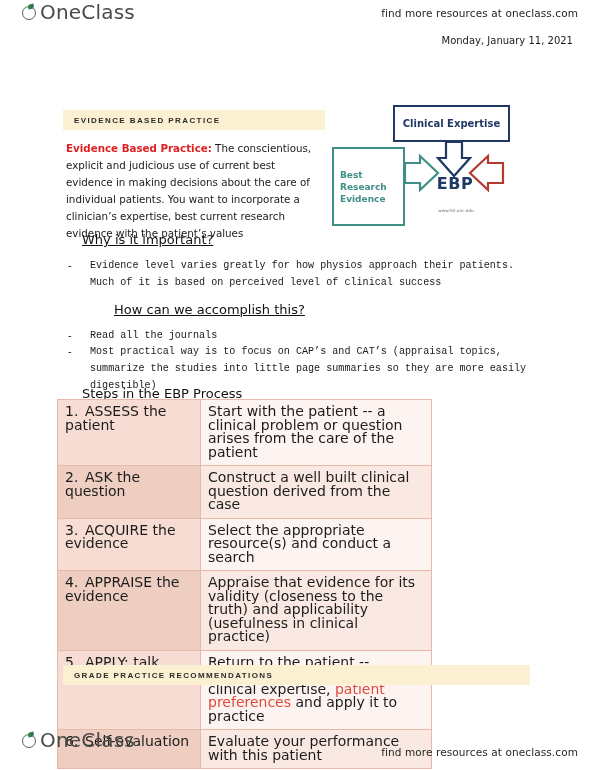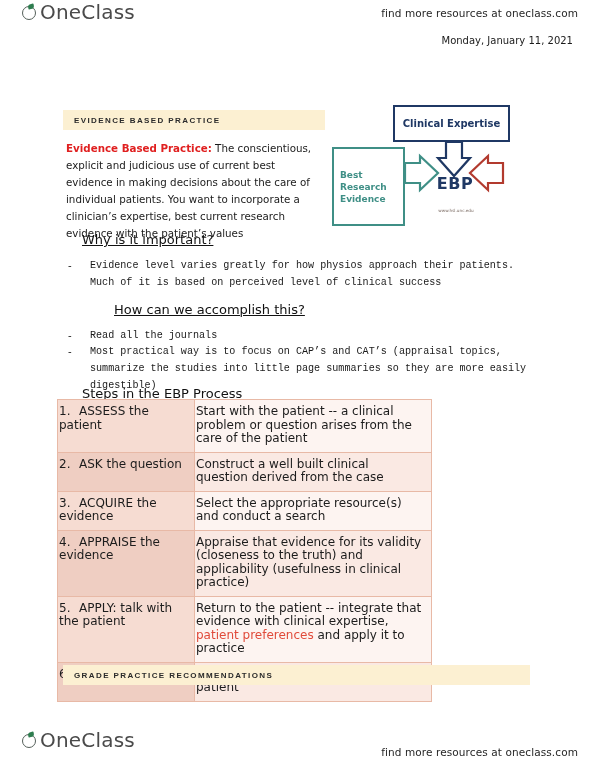--- a/index.html
+++ b/index.html
@@ -163,22 +163,22 @@
     position: absolute;
     left: 57px;
     top: 399px;
     width: 375px;
     border-collapse: collapse;
     table-layout: fixed;
     font-family: "DejaVu Sans", sans-serif;
   }
   .steps-table td {
     border: 1px solid #E8B9A6;
-    padding: 5px 7px 6px 1px;
-    font-size: 12px;
+    padding: 5px 7px 6px 7px;
+    font-size: 14px;
     line-height: 13.5px;
     vertical-align: top;
     color: #1c1c1c;
   }
   .steps-table td.num-cell { width: 128px; }
   .steps-table tr.shade-a td.num-cell { background: #F6DCD2; }
   .steps-table tr.shade-b td.num-cell { background: #EFCEC2; }
   .steps-table tr.shade-a td.desc-cell { background: #FDF4F1; }
   .steps-table tr.shade-b td.desc-cell { background: #FAE9E3; }
   .steps-table .num { display: inline-block; width: 20px; }

